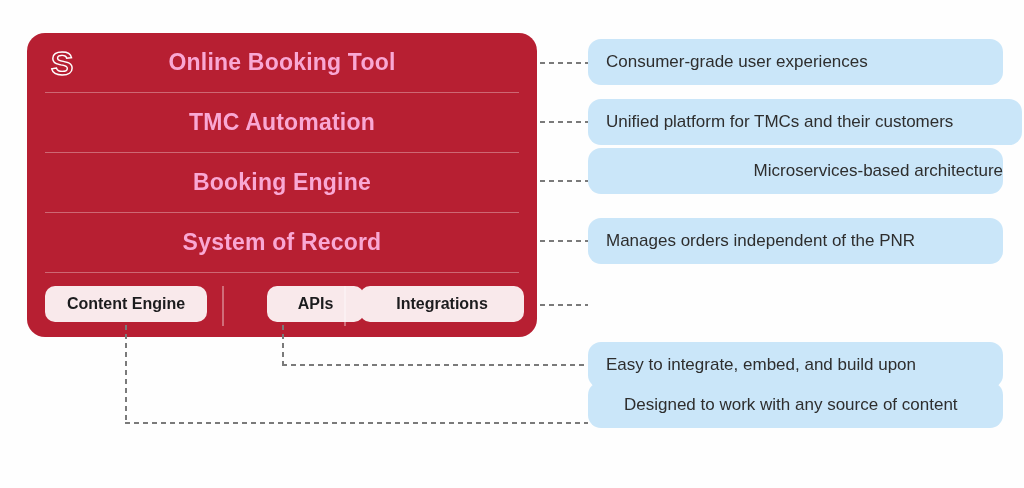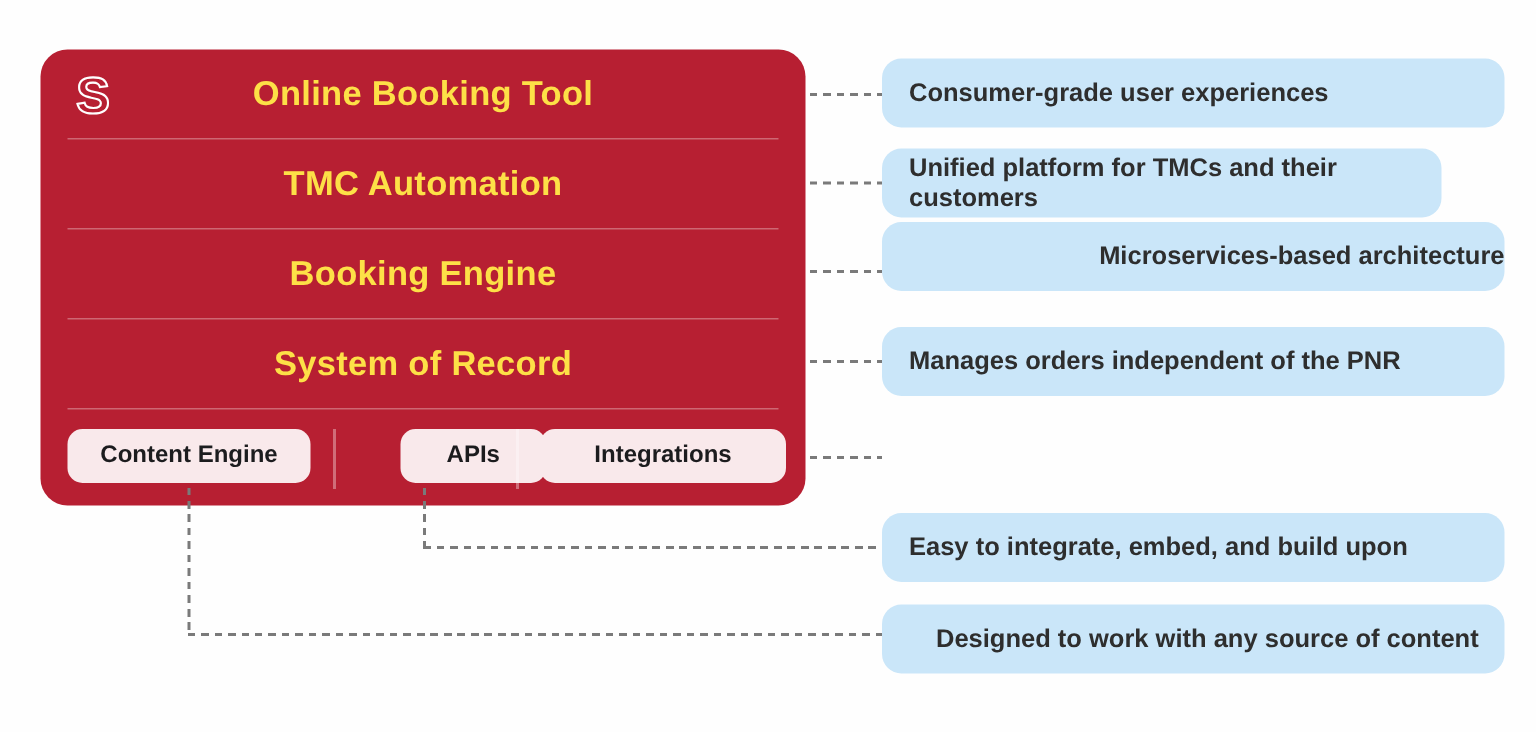--- a/index.html
+++ b/index.html
@@ -27,21 +27,21 @@
     border-radius: 18px;
     display: flex;
     flex-direction: column;
     box-sizing: border-box;
   }
   .layer {
     height: 59px;
     display: flex;
     align-items: center;
     justify-content: center;
-    color: #fde047;
+    color: #f9a8d4;
     font-size: 23px;
     font-weight: bold;
     letter-spacing: 0.2px;
   }
   .sep {
     height: 1px;
     margin: 0 18px;
     background: rgba(255, 255, 255, 0.32);
   }
   .logo {
@@ -93,30 +93,29 @@
     width: 415px;
     height: 46px;
     background: #CAE6F9;
     border-radius: 13px;
     display: flex;
     align-items: center;
     padding-left: 18px;
     box-sizing: border-box;
     color: #2E2E2E;
     font-size: 17px;
-    font-weight: bold;
-  }
-  .callout.wide { width: 373px; align-items: center; }
+  }
+  .callout.wide { width: 434px; align-items: center; }
   .co-1 { top: 39px; }
   .co-2 { top: 99px; }
   .co-3 { top: 148px; justify-content: flex-end; }
   .co-4 { top: 218px; }
   .co-5 { top: 282px; }
   .co-6 { top: 342px; }
-  .co-7 { top: 403px; padding-left: 36px; }
+  .co-7 { top: 382px; padding-left: 36px; }
 
   
   .dash-h {
     position: absolute;
     height: 2px;
     background: repeating-linear-gradient(90deg, #7A7A7A 0 5px, transparent 5px 9px);
   }
   .dash-v {
     position: absolute;
     width: 2px;

